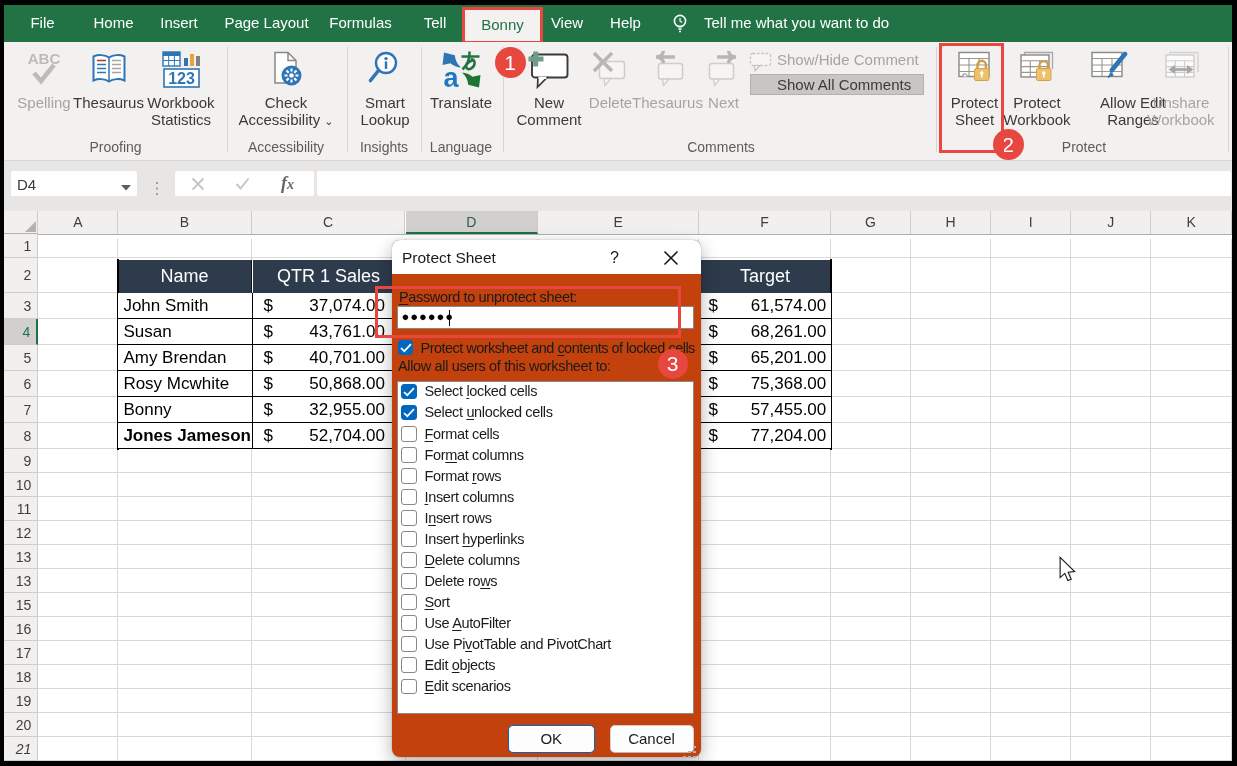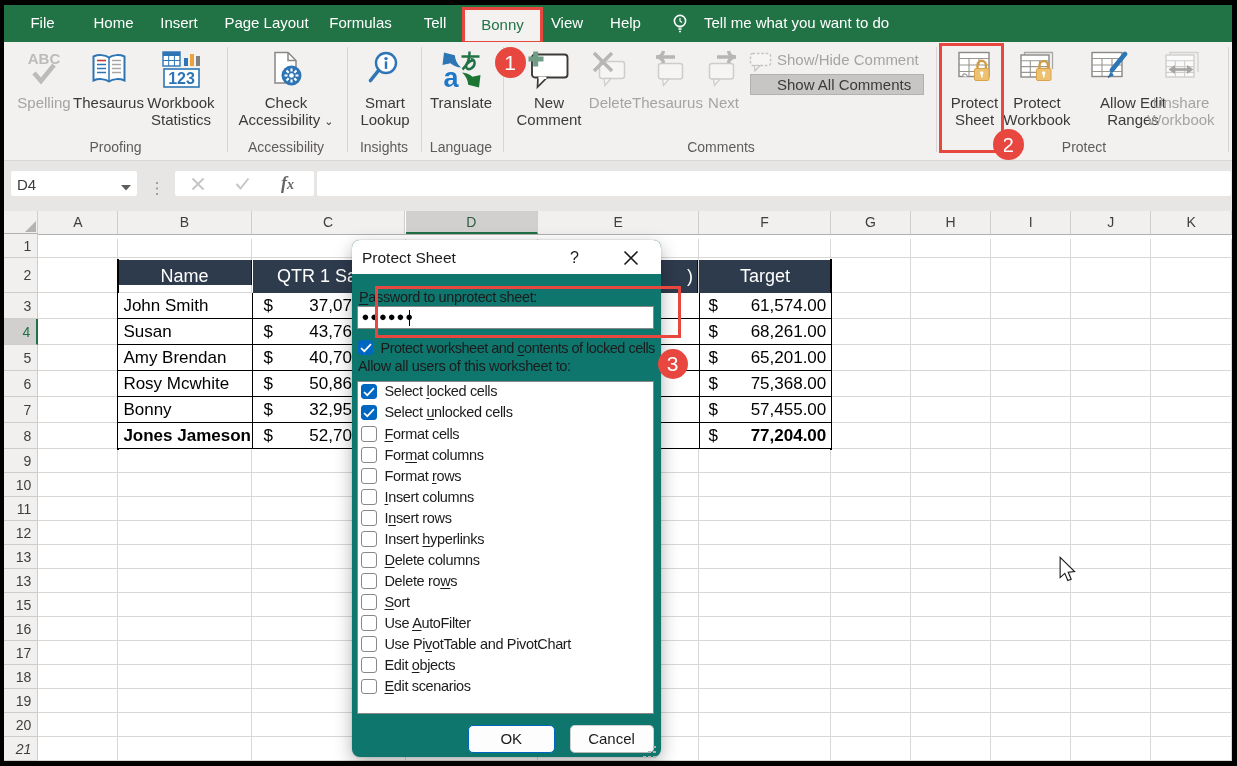--- a/index.html
+++ b/index.html
@@ -18,21 +18,21 @@
 .icon{position:absolute;transform:translateX(-50%);}
 #fbar{position:absolute;left:0;top:155.5px;width:1228px;height:50.2px;background:#e8e6e4;}
 .wbox{position:absolute;background:#fff;border-radius:2px;}
 #sheet{position:absolute;left:0;top:205.7px;width:1228px;height:549.9px;background:#fff;}
 .colhdr{position:absolute;top:0;height:23.3px;background:#f1f0ef;border-right:1px solid #cfcdcb;color:#3f3e3d;font-size:14px;text-align:center;line-height:23px;}
 .rowhdr{position:absolute;left:0;width:34.3px;background:#f1f0ef;border-bottom:1px solid #cfcdcb;color:#3f3e3d;font-size:14px;text-align:right;padding-right:6px;}
 .vline{position:absolute;width:1px;background:#d9d8d7;top:28.3px;bottom:0;}
 .hline{position:absolute;height:1px;background:#d9d8d7;left:34.3px;right:0;}
 .navy{background:#2e3b4d;color:#fff;font-size:18px;}
 .tcell{position:absolute;border-left:1px solid #000;border-bottom:1px solid #000;background:#fff;font-size:17px;color:#000;}
-#dialog{position:absolute;left:348px;top:234.5px;width:308.6px;height:517px;background:#0f766e;border-radius:8px;box-shadow:0 6px 18px rgba(0,0,0,0.3),0 0 2px rgba(0,0,0,0.2);}
+#dialog{position:absolute;left:388px;top:234.5px;width:308.6px;height:517px;background:#c2410c;border-radius:8px;box-shadow:0 6px 18px rgba(0,0,0,0.3),0 0 2px rgba(0,0,0,0.2);}
 .redrect{position:absolute;border:3px solid #e8473f;}
 .redcirc{position:absolute;background:#e8473f;border-radius:50%;color:#fff;text-align:center;font-size:21px;}
 .cb{position:absolute;width:15.5px;height:15.5px;border:1px solid #8a8886;border-radius:3px;background:#fff;}
 .cbon{background:#0067c0;border-color:#0067c0;}
 .dtext{font-size:14.5px;color:#1b1b1b;white-space:nowrap;letter-spacing:-0.35px;}
 u{text-decoration:underline;text-underline-offset:2px;}
 </style></head>
 <body>
 <div id="app">
 
@@ -274,21 +274,21 @@
     <div class="hline" style="top:333.5px;"></div>
     <div class="hline" style="top:357.5px;"></div>
     <div class="hline" style="top:381.5px;"></div>
     <div class="hline" style="top:405.5px;"></div>
     <div class="hline" style="top:429.5px;"></div>
     <div class="hline" style="top:453.5px;"></div>
     <div class="hline" style="top:477.5px;"></div>
     <div class="hline" style="top:501.5px;"></div>
     <div class="hline" style="top:525.5px;"></div>
     <div class="hline" style="top:549.5px;"></div>
-    <div class="abs navy" style="left:114.4px;top:48.9px;width:133.2px;height:25px;text-align:center;line-height:33px;border-right:1px solid #111;">Name</div>
+    <div class="abs navy" style="left:114.4px;top:48.9px;width:133.2px;height:33px;text-align:center;line-height:33px;border-right:1px solid #111;">Name</div>
     <div class="abs navy" style="left:248.6px;top:48.9px;width:152.9px;height:33px;text-align:center;line-height:33px;border-right:1px solid #111;">QTR 1 Sales</div>
     <div class="abs navy" style="left:402.5px;top:48.9px;width:131.5px;height:33px;border-right:1px solid #111;"></div>
     <div class="abs navy" style="left:535.0px;top:48.9px;width:159.4px;height:33px;border-right:1px solid #111;">
         <span style="position:absolute;left:148px;top:0;line-height:33px;">)</span>
       </div>
     <div class="abs navy" style="left:695.4px;top:48.9px;width:131.4px;height:33px;text-align:center;line-height:33px;">Target</div>
     <div class="abs" style="left:113.4px;top:48.4px;width:1.6px;height:190.6px;background:#000;"></div>
     <div class="abs" style="left:826.3px;top:48.4px;width:1.6px;height:190.6px;background:#000;"></div>
     <div class="tcell" style="left:114.4px;top:81.9px;width:133.2px;height:26.099999999999994px;border-left:none;padding-left:5px;line-height:25.099999999999994px;">John Smith</div>
     <div class="tcell" style="left:247.6px;top:81.9px;width:153.9px;height:26.099999999999994px;line-height:25.099999999999994px;">
@@ -347,21 +347,21 @@
       </div>
     <div class="tcell" style="left:114.4px;top:212.4px;width:133.2px;height:26.099999999999994px;border-left:none;padding-left:5px;line-height:25.099999999999994px;font-weight:bold;">Jones Jameson</div>
     <div class="tcell" style="left:247.6px;top:212.4px;width:153.9px;height:26.099999999999994px;line-height:25.099999999999994px;">
         <span style="position:absolute;left:11px;">$</span>
         <span style="position:absolute;right:20.5px;">52,704.00</span>
       </div>
     <div class="tcell" style="left:401.5px;top:212.4px;width:132.5px;height:26.099999999999994px;"></div>
     <div class="tcell" style="left:534.0px;top:212.4px;width:161.4px;height:26.099999999999994px;"></div>
     <div class="tcell" style="left:695.4px;top:212.4px;width:131.4px;height:26.099999999999994px;line-height:25.099999999999994px;">
         <span style="position:absolute;left:8px;">$</span>
-        <span style="position:absolute;right:4.5px;font-weight:bold;">77,204.00</span>
+        <span style="position:absolute;right:4.5px;">77,204.00</span>
       </div>
   </div>
 
   <div id="dialog">
     <div class="abs" style="left:0;top:0;width:308.6px;height:34px;background:#fff;border-radius:8px 8px 0 0;"></div>
     <div class="abs dtext" style="left:10px;top:9px;font-size:15.5px;letter-spacing:0;">Protect Sheet</div>
     <div class="abs dtext" style="left:218px;top:9px;font-size:16px;color:#1a1a1a;">?</div>
     <svg class="abs" style="left:271px;top:10px;" width="16" height="16" viewBox="0 0 16 16">
         <path d="M1.5 1.5 L14.5 14.5 M14.5 1.5 L1.5 14.5" stroke="#1a1a1a" stroke-width="1.6"></path>
       </svg>

